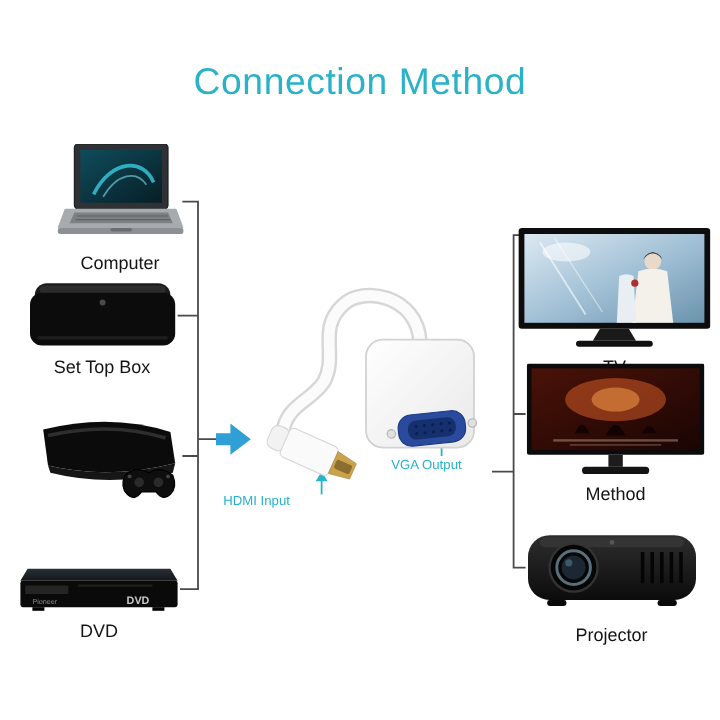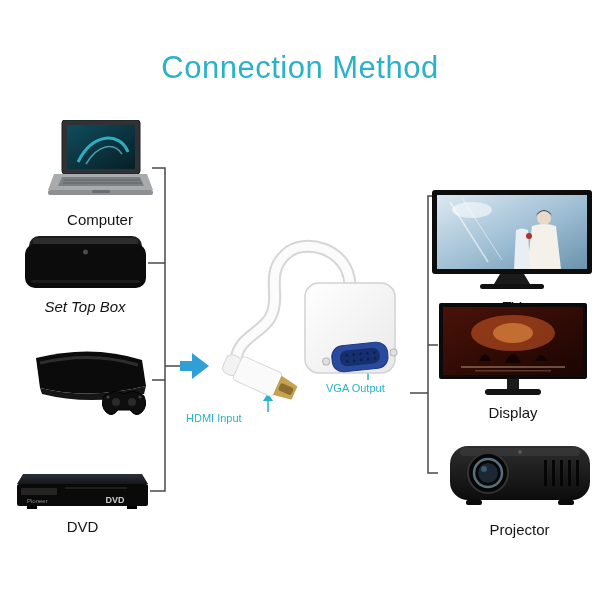--- a/index.html
+++ b/index.html
@@ -7,26 +7,26 @@
     width:600px;height:600px;position:relative;background:#ffffff;
     font-family:"Liberation Sans", sans-serif;overflow:hidden;
   }
   .title{
     position:absolute;top:50px;left:0;width:600px;text-align:center;
     font-size:31px;color:#29b2c8;letter-spacing:.5px;font-weight:400;
   }
   .device{position:absolute;display:flex;flex-direction:column;align-items:center;}
   .device .label{font-size:15px;color:#141414;margin-top:6px;}
   .computer{left:30px;top:120px;width:140px;}
-  .settopbox{left:15px;top:230px;width:140px;font-style:italic;}
+  .settopbox{left:15px;top:230px;width:140px;}
   .ps3{left:20px;top:336px;width:145px;}
   .dvd{left:10px;top:470px;width:145px;}
   .tv{left:432px;top:150px;width:160px;margin-top:40px;}
   .display{left:438px;top:303px;width:150px;}
-  .projector{left:442px;top:430px;width:155px;}
+  .projector{left:432px;top:430px;width:155px;}
   .overlay{position:absolute;left:0;top:0;width:600px;height:600px;}
   .adapter{position:absolute;left:190px;top:238px;width:225px;height:185px;}
   .annot{position:absolute;font-size:11px;color:#29b2c8;white-space:nowrap;}
   .annot.hdmi{left:186px;top:412px;text-align:right;}
   .annot.vga{left:326px;top:382px;}
 </style>
 </head>
 <body>
 
 <div class="title">Connection Method</div>
@@ -155,21 +155,21 @@
     <ellipse cx="74" cy="30" rx="42" ry="18" fill="#e2622a" opacity=".5"></ellipse>
     <ellipse cx="74" cy="30" rx="20" ry="10" fill="#f29a4a" opacity=".55"></ellipse>
     <path d="M40,58 q6,-14 12,0 Z" fill="#140303"></path>
     <path d="M66,60 q8,-18 16,0 Z" fill="#120202"></path>
     <path d="M96,58 q6,-12 12,0 Z" fill="#140303"></path>
     <rect x="22" y="63" width="104" height="2" fill="#caa58a" opacity=".45"></rect>
     <rect x="36" y="67" width="76" height="1.5" fill="#caa58a" opacity=".3"></rect>
     <rect x="68" y="76" width="12" height="10" fill="#1c1c1c"></rect>
     <rect x="46" y="86" width="56" height="6" rx="3" fill="#141414"></rect>
   </svg>
-  <div class="label">Display</div>
+  <div class="label">Method</div>
 </div>
 
 <div class="device projector">
   <svg width="152" height="85" viewBox="0 0 152 85">
     <defs>
       <linearGradient id="projG" x1="0" y1="0" x2="0" y2="1">
         <stop offset="0" stop-color="#2d2d2d"></stop>
           <stop offset="1" stop-color="#0c0c0c"></stop>
       </linearGradient>
     </defs>

